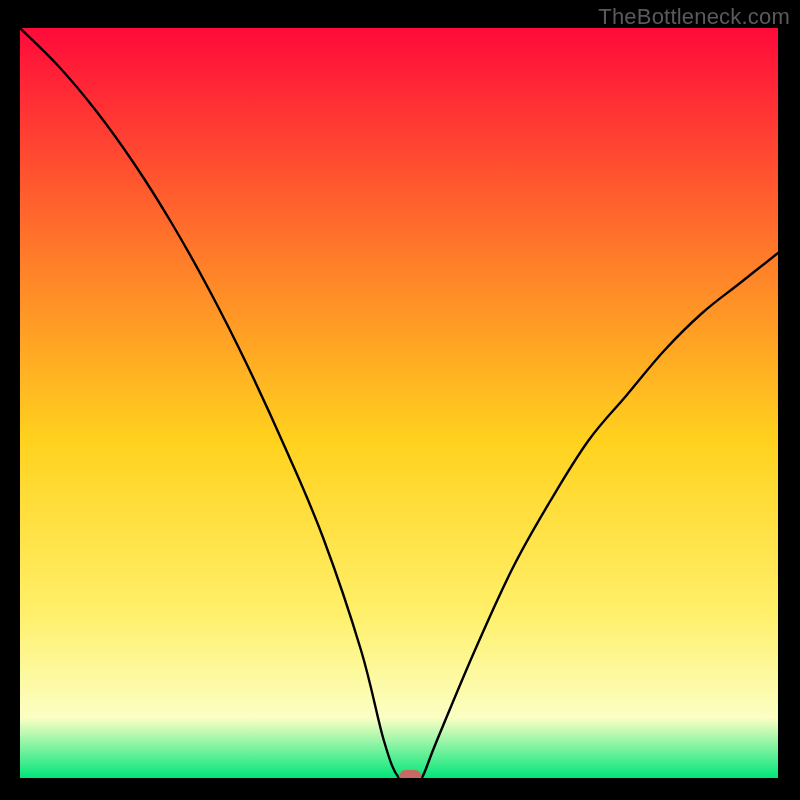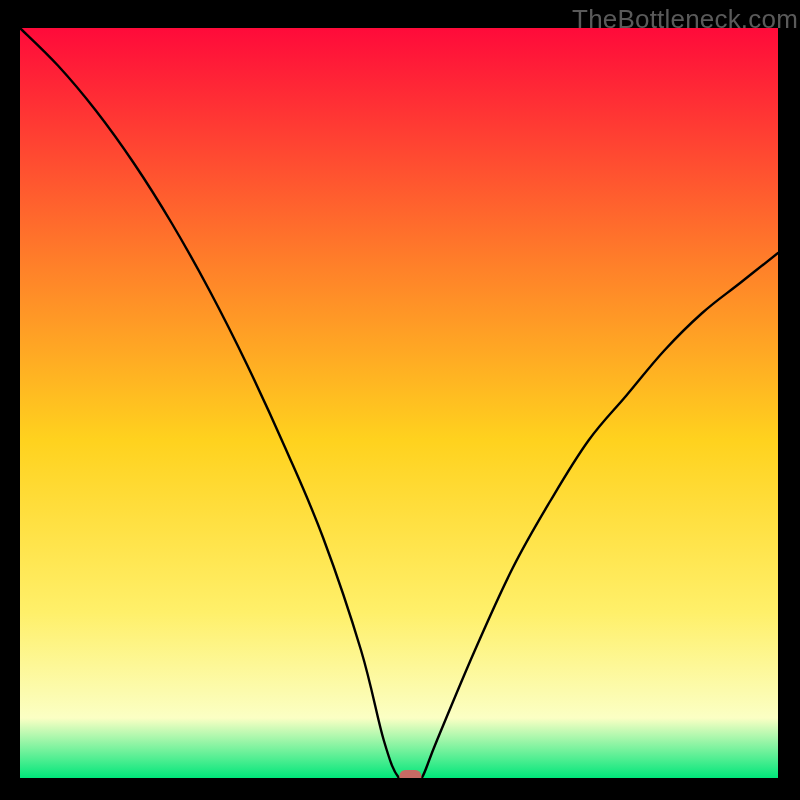--- a/index.html
+++ b/index.html
@@ -13,23 +13,23 @@
   }
   .stage {
     position: relative;
     width: 800px;
     height: 800px;
     background: #000;
   }
   .watermark {
     position: absolute;
     top: 4px;
-    right: 2px;
+    right: 10px;
     color: #5a5a5a;
-    font-size: 26px;
+    font-size: 22px;
     font-weight: 500;
     letter-spacing: 0.2px;
     z-index: 10;
   }
   .plot-area {
     position: absolute;
     left: 20px;
     top: 28px;
     width: 758px;
     height: 750px;

